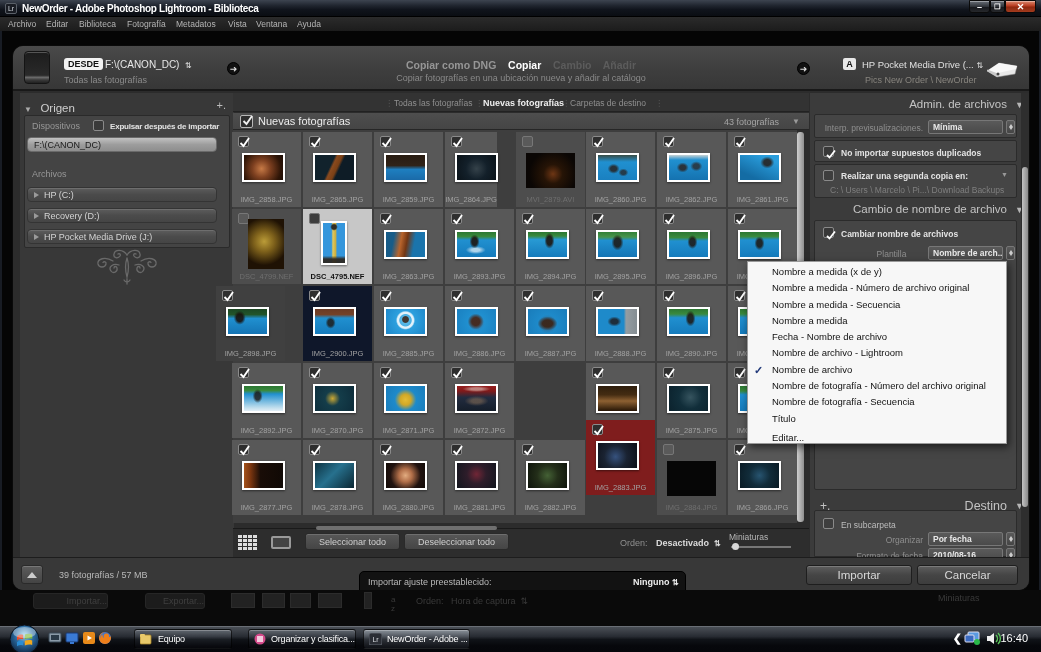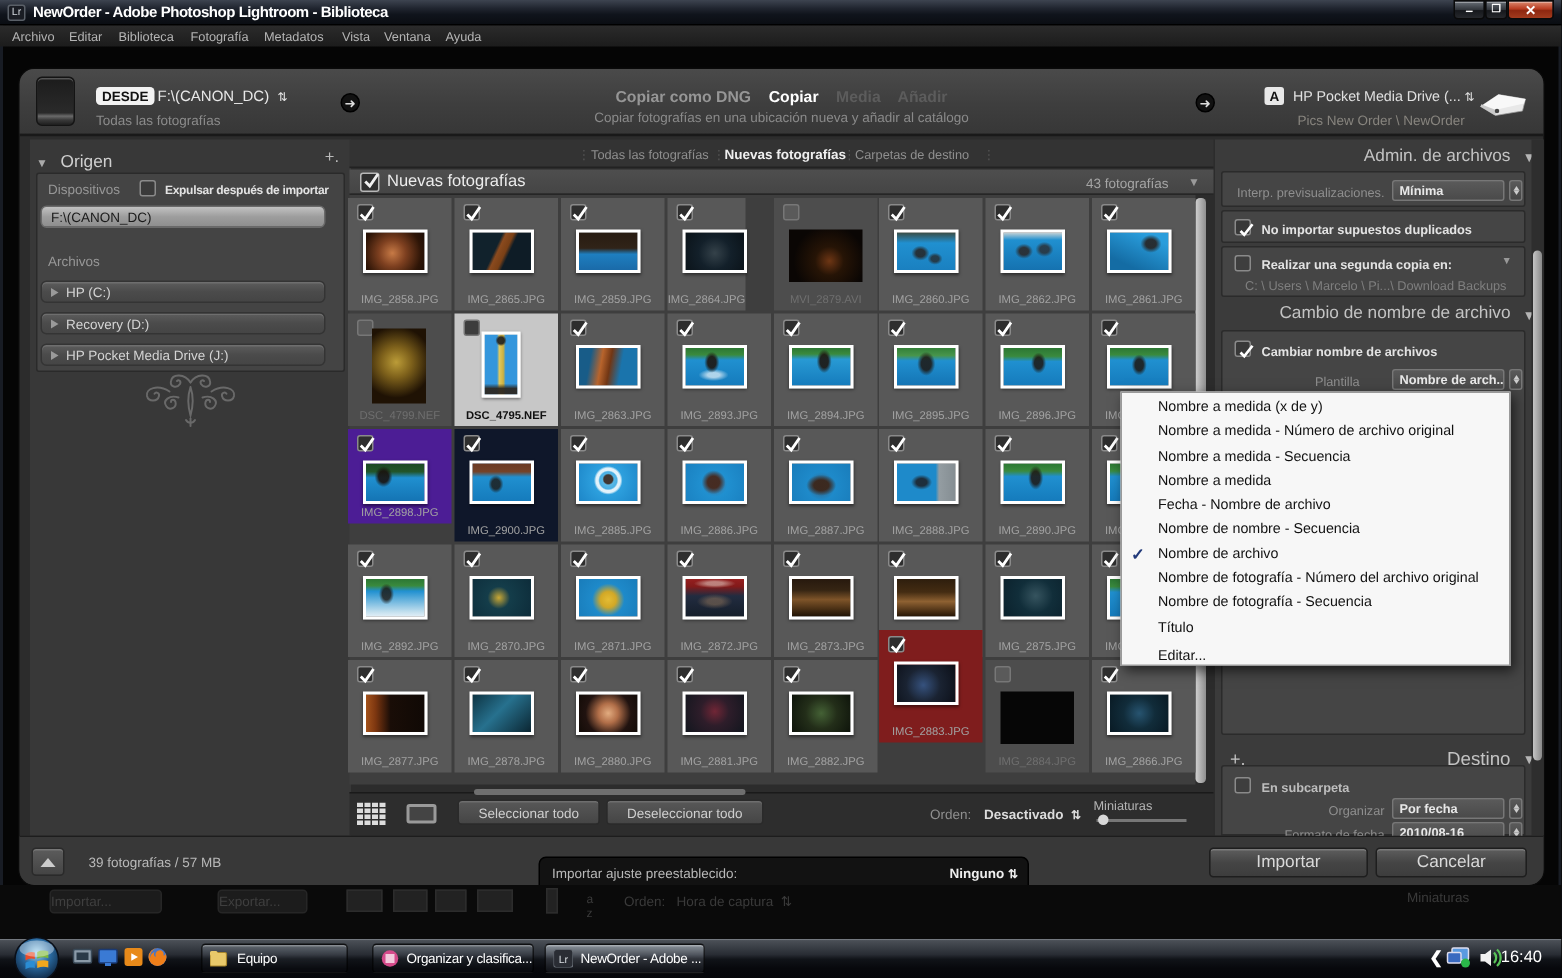--- a/index.html
+++ b/index.html
@@ -131,21 +131,21 @@
 #popup { left:747px; top:261px; width:260px; height:183px; background:#f7f7f7;
   border:1px solid #9a9a9a; box-shadow:2px 3px 8px rgba(0,0,0,.6); z-index:50; padding-top:2px; }
 .mi { position:relative; height:16.3px; line-height:16.3px; padding-left:24px;
   color:#111; font-size:9.5px; white-space:nowrap; }
 .mchk { position:absolute; left:6px; top:0; color:#223a7a; font-size:11px; font-weight:bold; }
 
 
 #bgstrip { left:0; top:590px; width:1041px; height:36px; background:#0a0a0a; }
 .dimtext { position:absolute; color:#3a3a3a; font-size:9px; }
 .dimbtn { position:absolute; height:16px; border-radius:3px; background:#1c1c1c;
-  border:1px solid #262626; color:#3f3f3f; font-size:9px; text-align:left; line-height:15px; }
+  border:1px solid #262626; color:#3f3f3f; font-size:9px; text-align:right; line-height:15px; }
 .dimbox { position:absolute; background:#222; border:1px solid #2c2c2c; }
 
 
 #taskbar { left:0; top:626px; width:1041px; height:26px;
   background:linear-gradient(180deg,#878c92 0%,#4a4f56 4%,#282c33 40%,#101318 52%,#07080c 75%,#05060a 100%); }
 .tkbtn { position:absolute; top:3px; height:20px; border-radius:3px;
   background:linear-gradient(180deg,rgba(160,170,180,.35),rgba(60,65,75,.25) 50%,rgba(10,12,16,.3));
   border:1px solid rgba(0,0,0,.7); box-shadow:inset 0 1px 0 rgba(255,255,255,.25);
   color:#fff; font-size:9px; white-space:nowrap; overflow:hidden; letter-spacing:-0.2px; }
 #tray { position:absolute; right:3px; top:0; height:26px; color:#fff; }
@@ -183,21 +183,21 @@
 
 <div id="dlg" class="abs">
   <div id="topbar" class="abs">
     <div id="hdicon" class="abs"></div>
     <div id="desde" class="abs">DESDE</div>
     <div id="srcname" class="abs">F:\(CANON_DC) &nbsp;<span style="font-size:8px">⇅</span></div>
     <div id="srcsub" class="abs">Todas las fotografías</div>
     <div class="abs arrowcirc" style="left:214px">➜</div>
     <div id="copytabs" class="abs"><span style="color:#969696">Copiar como DNG</span>&nbsp;&nbsp;&nbsp;
       <span style="color:#fff">Copiar</span>&nbsp;&nbsp;&nbsp;
-      <span style="color:#5c5c5c">Media</span>&nbsp;&nbsp;&nbsp;
+      <span style="color:#5c5c5c">Cambio</span>&nbsp;&nbsp;&nbsp;
       <span style="color:#5c5c5c">Añadir</span></div>
     <div id="copysub" class="abs">Copiar fotografías en una ubicación nueva y añadir al catálogo</div>
     <div class="abs arrowcirc" style="left:784px">➜</div>
     <div id="abadge" class="abs">A</div>
     <div id="destname" class="abs">HP Pocket Media Drive (... <span style="font-size:8px">⇅</span></div>
     <div id="destsub" class="abs">Pics New Order \ NewOrder</div>
     <svg id="drvicon" class="abs" width="34" height="20" viewBox="0 0 34 20">
       <path d="M2 11 L14 3 L32 6 L30 14 L12 17 Z" fill="#e8e8e8" stroke="#999" stroke-width="0.5"></path>
       <path d="M2 11 L14 3 L32 6 L31 9 L13 13 Z" fill="#f8f8f8"></path>
       <path d="M2 11 L12 17 L12.5 13.5 L2.5 9.5 Z" fill="#c9c9c9"></path>
@@ -314,21 +314,21 @@
       <div class="wtext" style="left:26px;top:8px">Cambiar nombre de archivos</div>
       <div class="gtext" style="left:45px;top:28px;width:63px;text-align:center">Plantilla</div>
       <div class="drop" style="left:113px;top:25px;width:75px">Nombre de arch...</div>
       <div class="stepper" style="left:191px;top:25px"></div>
     </div>
     <div class="abs" style="left:10px;top:406px;color:#c3c3c3;font-size:12px">+.</div>
     <div class="sechead" style="right:22px;top:406px;font-size:12.5px">Destino</div>
     <div class="abs" style="right:5px;top:408px;color:#b5b5b5;font-size:9px">▼</div>
     <div class="rbox" style="top:417px;height:47px;border-radius:2px 2px 0 0">
       <div class="rcb" style="left:8px;top:7px;background:#3e3e3e"></div>
-      <div class="wtext" style="left:26px;top:9px;color:#bdbdbd;font-weight:bold">En subcarpeta</div>
+      <div class="wtext" style="left:26px;top:9px;color:#bdbdbd;font-weight:normal">En subcarpeta</div>
       <div class="gtext" style="left:45px;top:24px;width:63px;text-align:right">Organizar</div>
       <div class="drop" style="left:113px;top:21px;width:75px">Por fecha</div>
       <div class="stepper" style="left:191px;top:21px"></div>
       <div class="gtext" style="left:30px;top:40px;width:78px;text-align:right">Formato de fecha</div>
       <div class="drop" style="left:113px;top:37px;width:75px">2010/08-16</div>
       <div class="stepper" style="left:191px;top:37px"></div>
     </div>
   </div>
   <div id="rscroll" class="abs">
         <div id="rsthumb" class="abs"></div>
@@ -472,21 +472,21 @@
     </div>
 <div class="cell" style="left:728px;top:209px;width:69px;height:75px;background:#585858">
       <div class="cb">
         <svg width="13" height="14" viewBox="0 0 13 14">
           <path d="M2.5 8 L5.5 11 L11 3" stroke="#fff" stroke-width="1.9" fill="none"></path>
         </svg>
       </div>
       <div class="th" style="left:10px;top:21px;width:43px;height:29px;background:radial-gradient(ellipse 5px 7px at 50% 45%, rgba(30,22,16,.85) 55%, transparent 100%),linear-gradient(180deg,#2c7733 0%,#3a8a3e 18%,#2090d0 32%,#157bbc 100%)"></div>
       <div class="fn" style="color:#a2a2a2">IMG_2897.JPG</div>
     </div>
-<div class="cell" style="left:232px;top:286px;width:69px;height:63px;background:#4c1d95">
+<div class="cell" style="left:216px;top:286px;width:69px;height:75px;background:#404040">
       <div class="cb">
         <svg width="13" height="14" viewBox="0 0 13 14">
           <path d="M2.5 8 L5.5 11 L11 3" stroke="#fff" stroke-width="1.9" fill="none"></path>
         </svg>
       </div>
       <div class="th" style="left:10px;top:21px;width:43px;height:29px;background:radial-gradient(ellipse 6px 7px at 30% 35%, rgba(25,18,14,.9) 55%, transparent 100%),linear-gradient(180deg,#1c4724 0%,#22552a 22%,#2090d0 38%,#1474b4 100%)"></div>
       <div class="fn" style="color:#a2a2a2">IMG_2898.JPG</div>
     </div>
 <div class="cell" style="left:303px;top:286px;width:69px;height:75px;background:#0f172a">
       <div class="cb">
@@ -579,29 +579,20 @@
       <div class="fn" style="color:#a2a2a2">IMG_2871.JPG</div>
     </div>
 <div class="cell" style="left:445px;top:363px;width:69px;height:75px;background:#585858">
       <div class="cb">
         <svg width="13" height="14" viewBox="0 0 13 14">
           <path d="M2.5 8 L5.5 11 L11 3" stroke="#fff" stroke-width="1.9" fill="none"></path>
         </svg>
       </div>
       <div class="th" style="left:10px;top:21px;width:43px;height:29px;background:radial-gradient(ellipse 14px 3px at 50% 12%, rgba(240,230,220,.5) 40%, transparent 100%),radial-gradient(ellipse 12px 5px at 50% 60%, rgba(180,140,100,.4) 40%, transparent 100%),linear-gradient(180deg,#961f1f 0%,#821a1a 20%,#222c40 45%,#151e2a 100%)"></div>
       <div class="fn" style="color:#a2a2a2">IMG_2872.JPG</div>
-    </div>
-<div class="cell" style="left:516px;top:363px;width:69px;height:75px;background:#585858">
-      <div class="cb">
-        <svg width="13" height="14" viewBox="0 0 13 14">
-          <path d="M2.5 8 L5.5 11 L11 3" stroke="#fff" stroke-width="1.9" fill="none"></path>
-        </svg>
-      </div>
-      <div class="th" style="left:10px;top:21px;width:43px;height:29px;background:linear-gradient(180deg,#27190e 0%,#362513 30%,#7e5429 55%,#1f1204 100%)"></div>
-      <div class="fn" style="color:#a2a2a2">IMG_2873.JPG</div>
     </div>
 <div class="cell" style="left:586px;top:363px;width:69px;height:75px;background:#585858">
       <div class="cb">
         <svg width="13" height="14" viewBox="0 0 13 14">
           <path d="M2.5 8 L5.5 11 L11 3" stroke="#fff" stroke-width="1.9" fill="none"></path>
         </svg>
       </div>
       <div class="th" style="left:10px;top:21px;width:43px;height:29px;background:linear-gradient(180deg,#2e1e0d 0%,#442c12 35%,#8e6132 60%,#261505 100%)"></div>
       <div class="fn" style="color:#a2a2a2">IMG_2874.JPG</div>
     </div>
@@ -704,21 +695,21 @@
   <div class="dimtext" style="left:416px;top:6px">Orden:&nbsp;&nbsp;&nbsp;Hora de captura &nbsp;⇅</div>
   <div class="dimtext" style="left:938px;top:3px">Miniaturas</div>
 </div>
 
 <div id="popup" class="abs">
 <div class="mi">Nombre a medida (x de y)</div>
 <div class="mi">Nombre a medida - Número de archivo original</div>
 <div class="mi">Nombre a medida - Secuencia</div>
 <div class="mi">Nombre a medida</div>
 <div class="mi">Fecha - Nombre de archivo</div>
-<div class="mi">Nombre de nombre - Secuencia</div>
+<div class="mi">Nombre de archivo - Lightroom</div>
 <div class="mi"><span class="mchk">✓</span>Nombre de archivo</div>
 <div class="mi">Nombre de fotografía - Número del archivo original</div>
 <div class="mi">Nombre de fotografía - Secuencia</div>
 <div class="mi">Título</div>
 <div class="mi" style="margin-top:3px">Editar...</div>
 </div>
 
 <div id="taskbar" class="abs">
   <svg class="abs" style="left:8px;top:-3px" width="33" height="33" viewBox="0 0 33 33">
     <defs>

